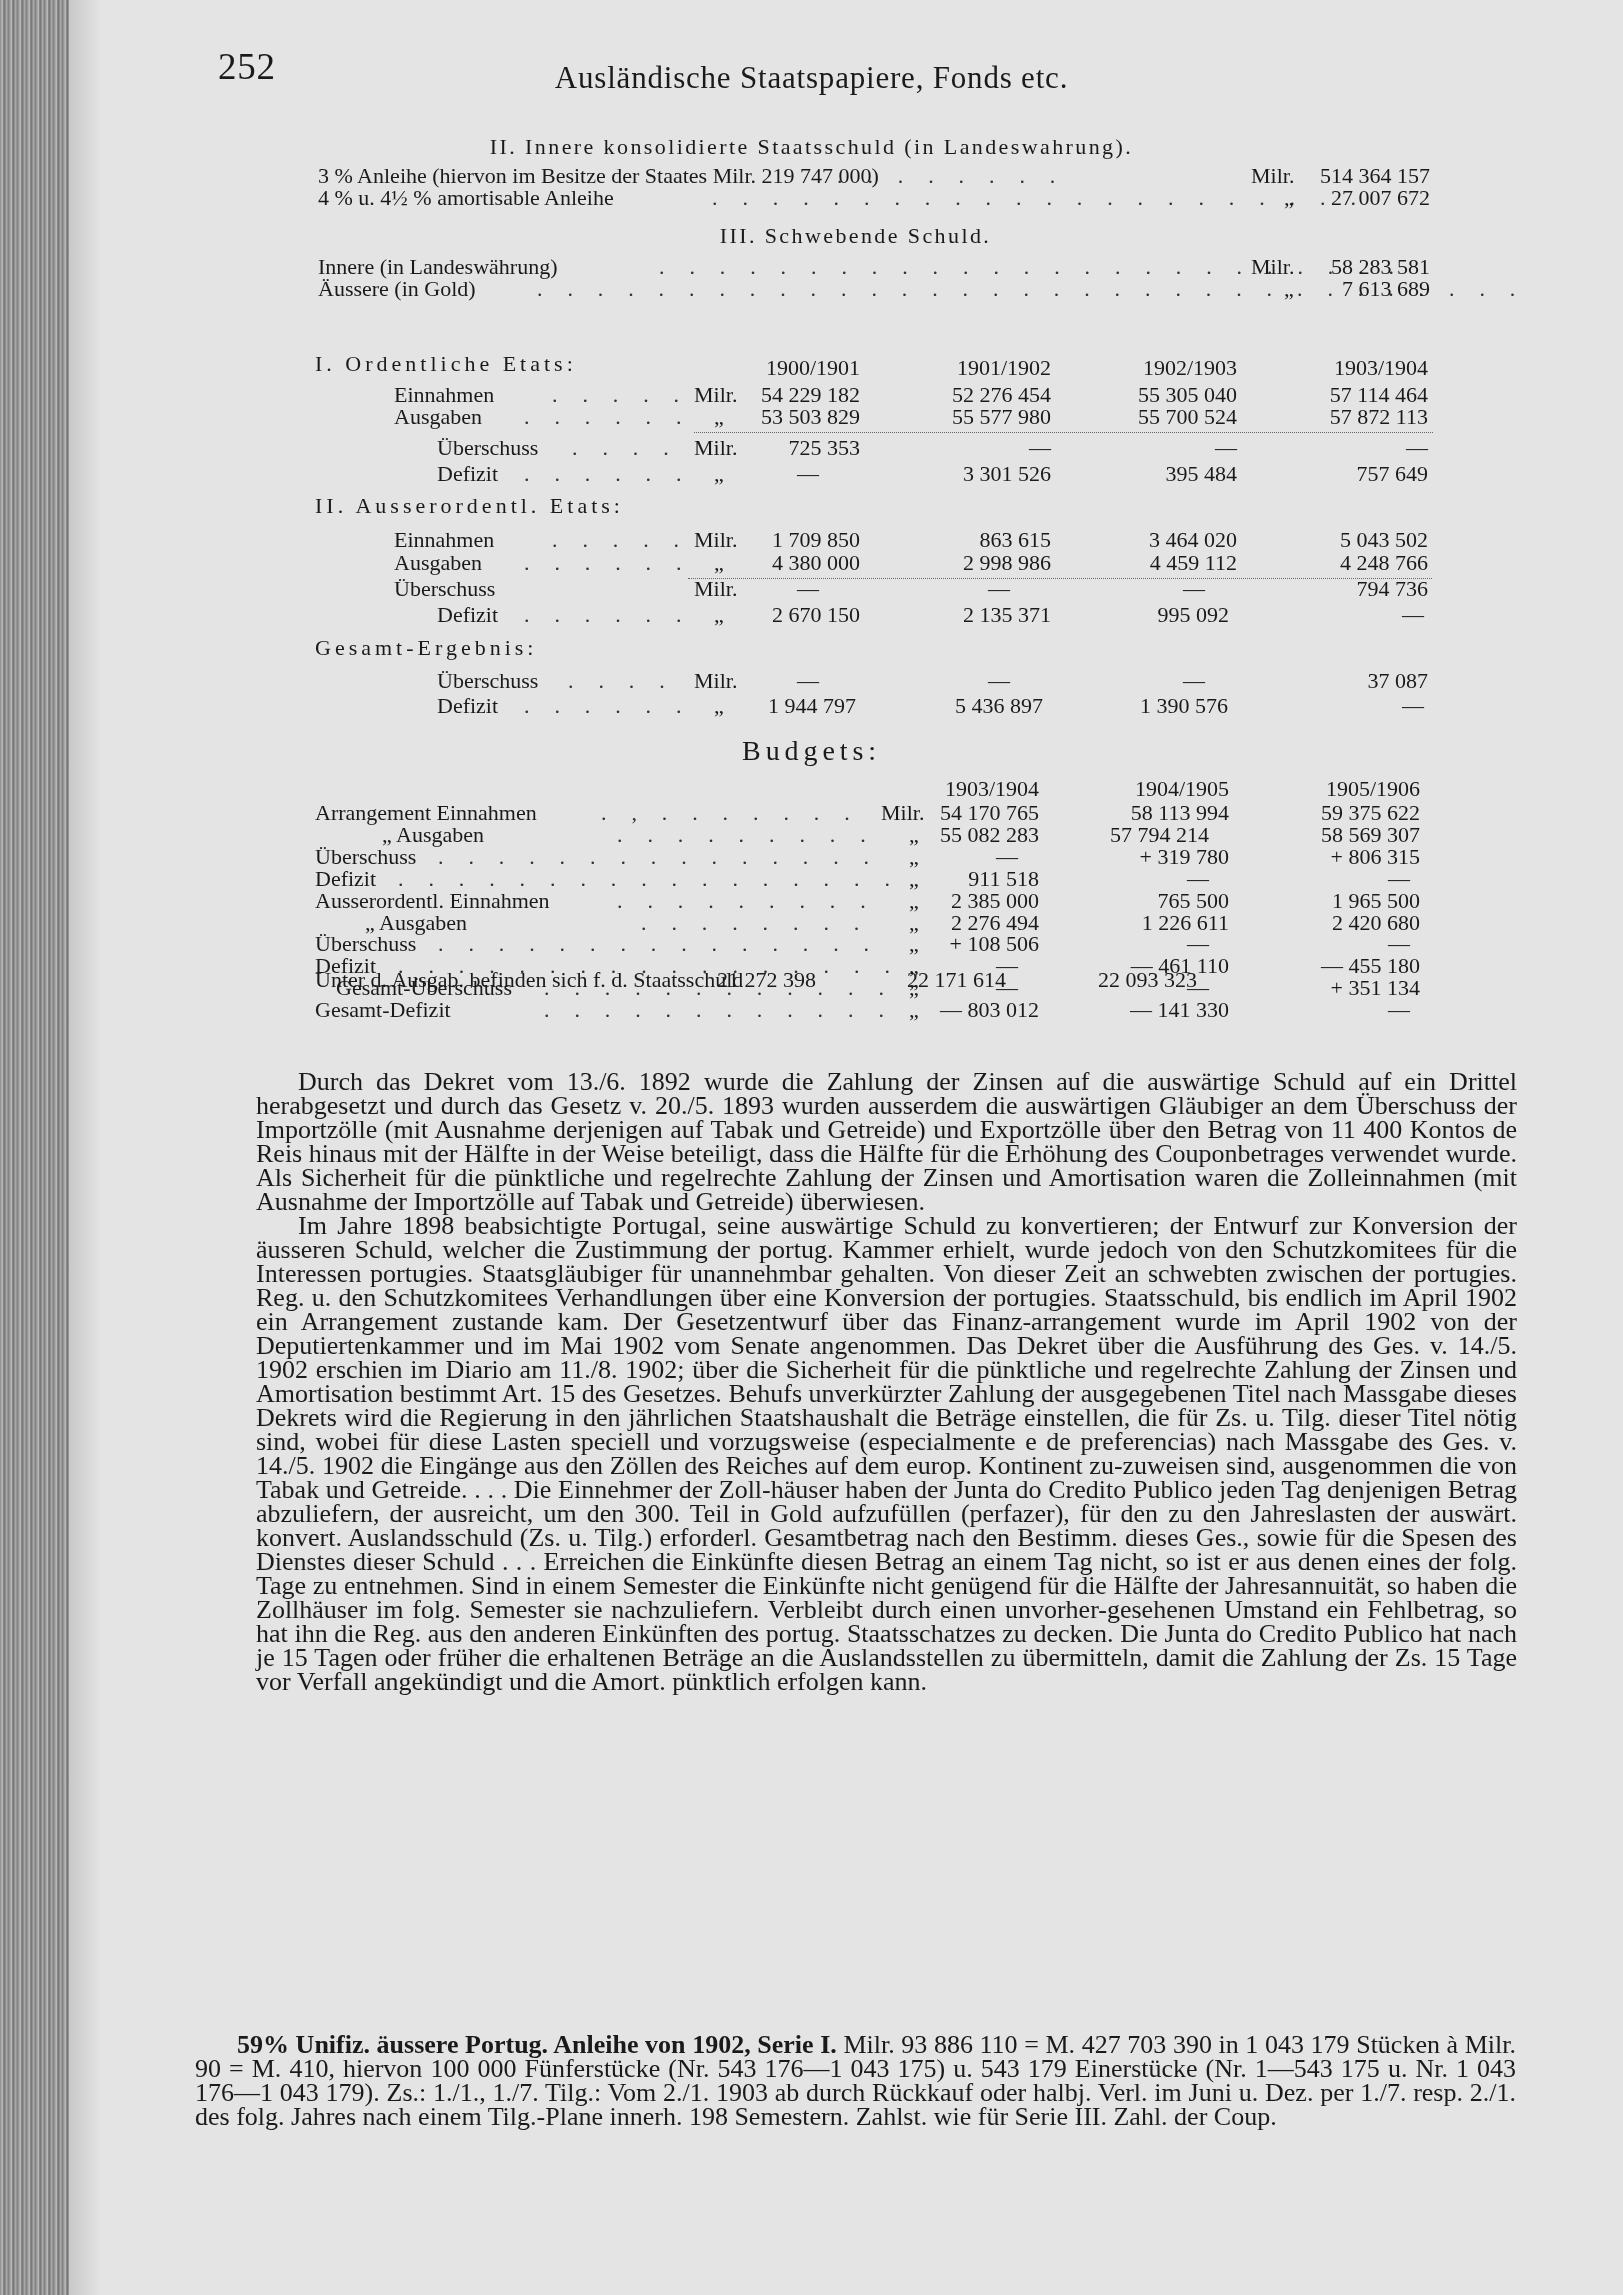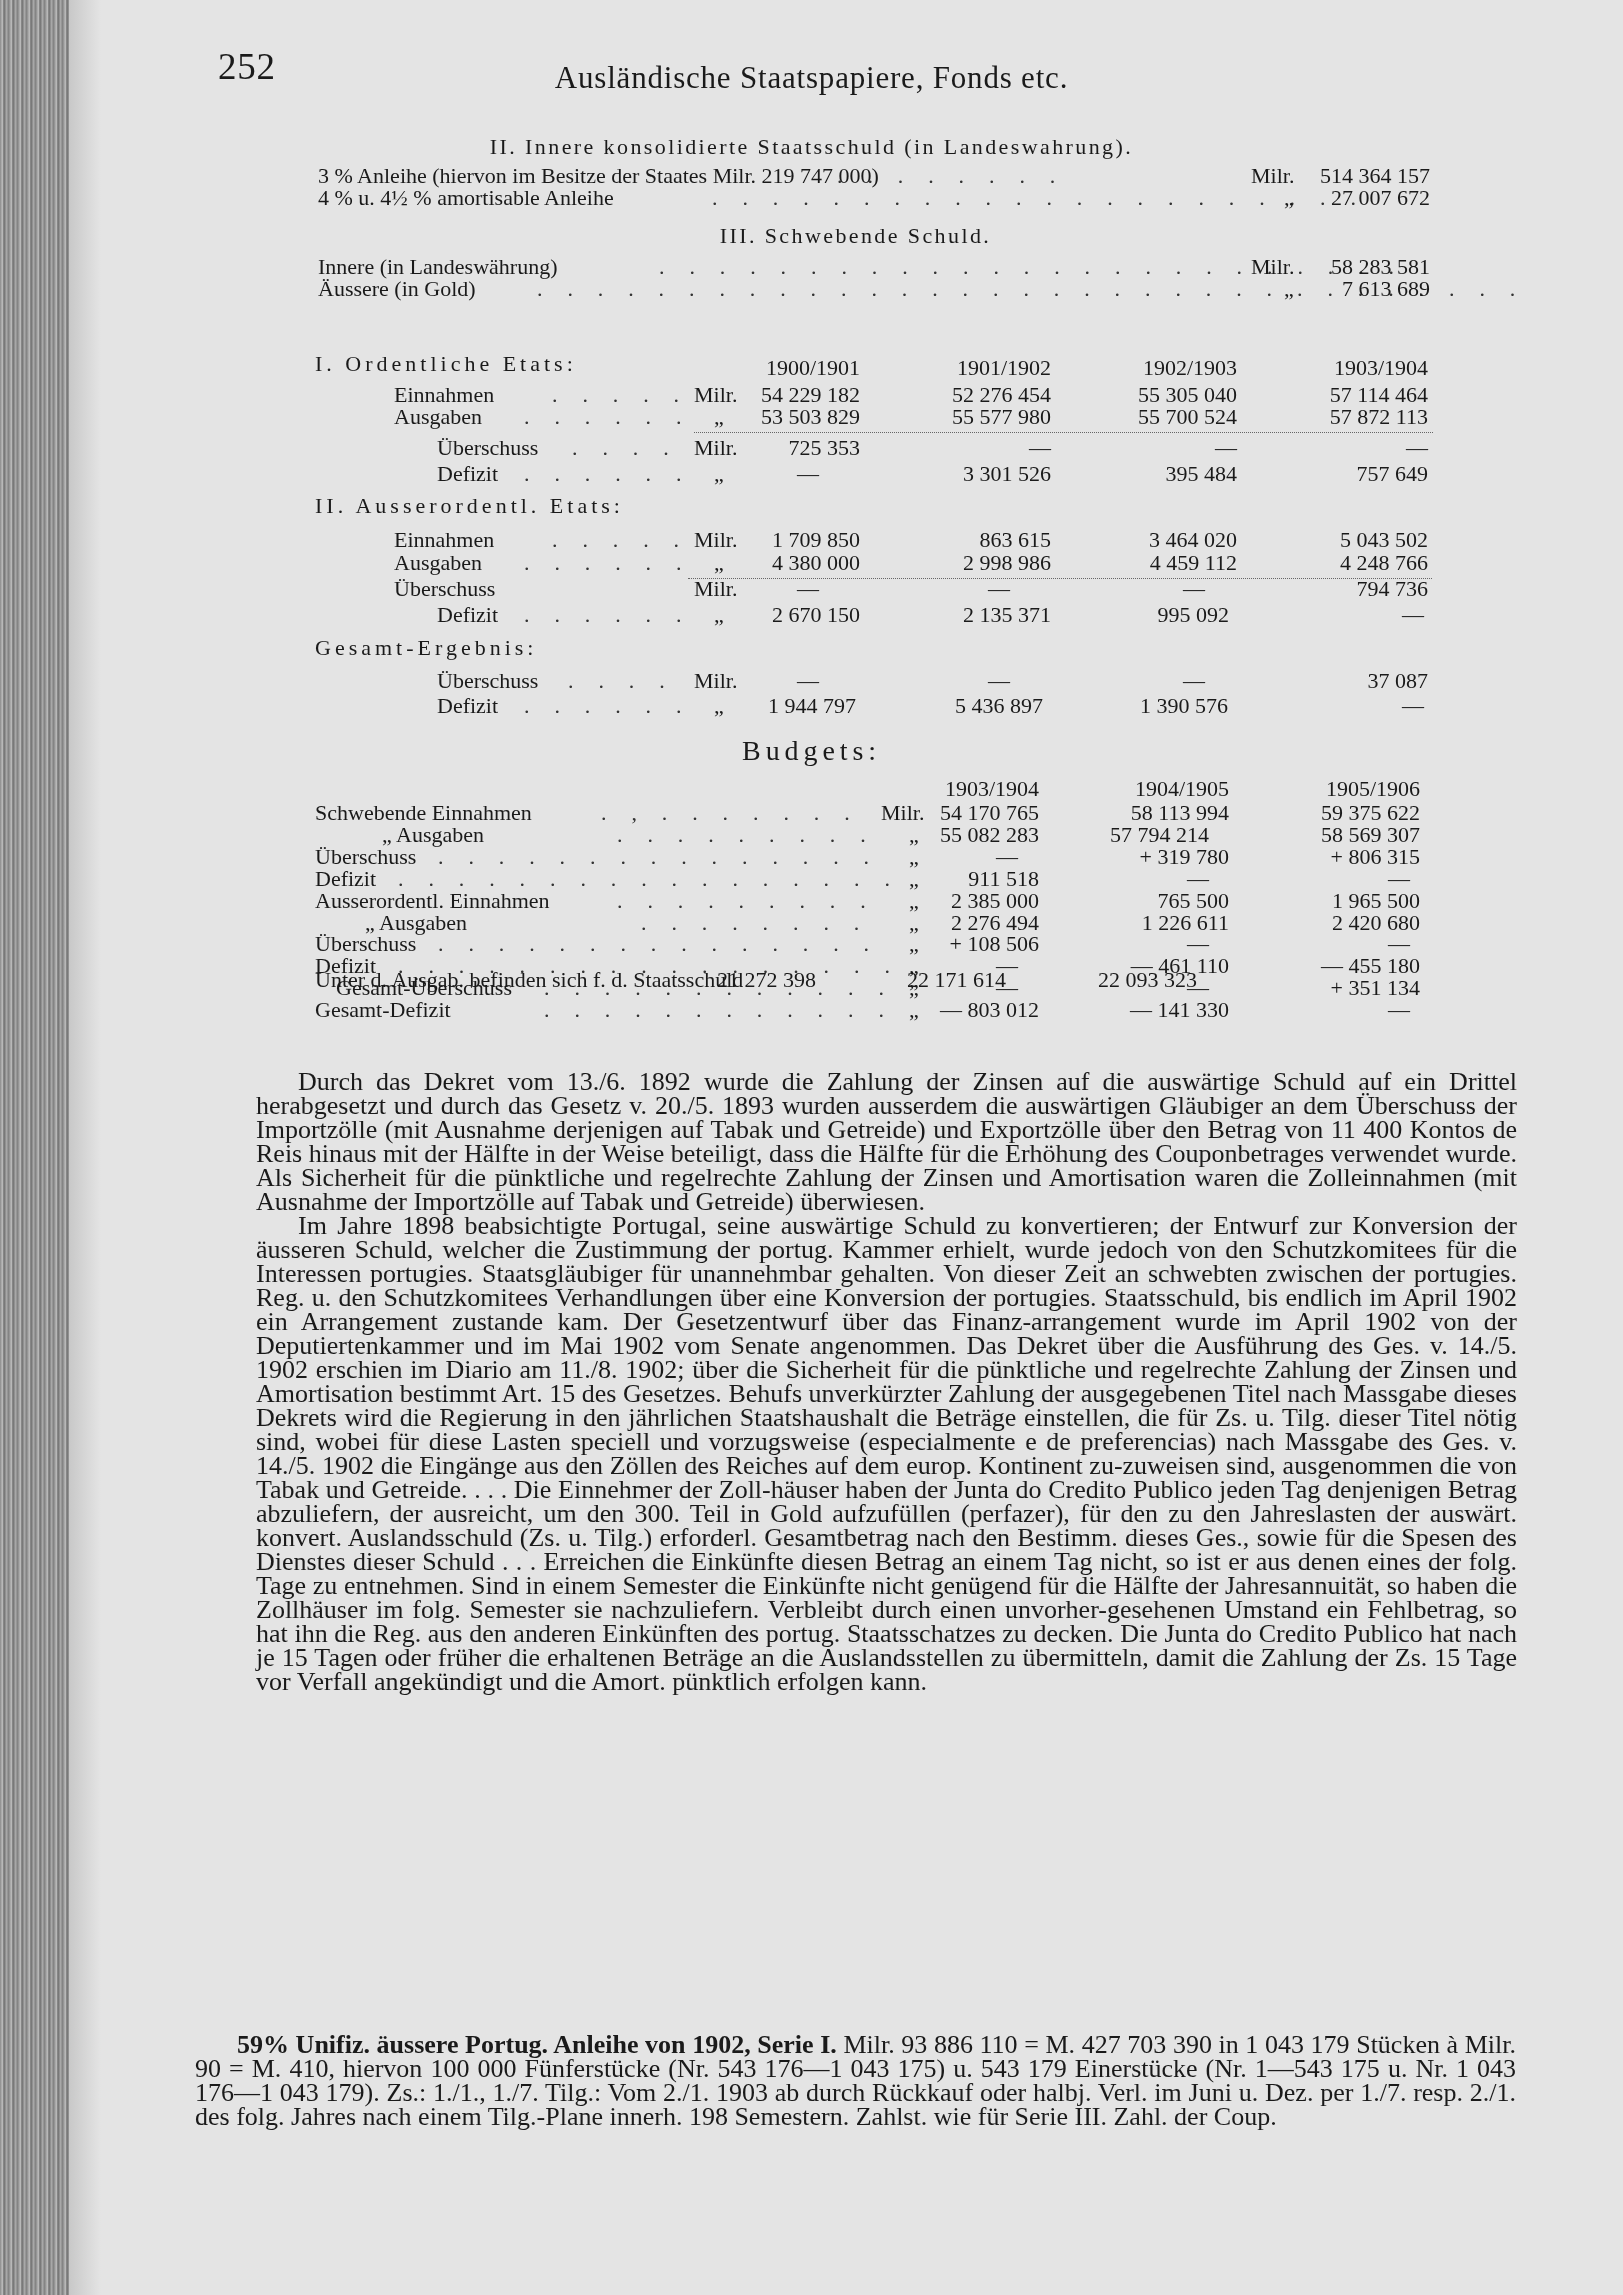--- a/index.html
+++ b/index.html
@@ -185,21 +185,21 @@
 
   <div class="abs big-spaced" style="left:0;width:1623px;text-align:center;top:735px;">Budgets:</div>
   <div class="abs row" style="left:0;top:778px;width:1623px;height:22px;">
     <span class="num" style="right:584px;">1903/1904</span>
     <span class="num" style="right:394px;">1904/1905</span>
     <span class="num" style="right:203px;">1905/1906</span>
   </div>
 
   <div id="budget-rows">
     <div class="abs row" style="left:0;top:802px;width:1623px;height:22px;">
-      <span class="lbl" style="left:315px;">Schwebende Einnahmen</span>
+      <span class="lbl" style="left:315px;">Arrangement Einnahmen</span>
       <span class="lbl dots" style="left:601px;">. , . . . . . . .</span>
       <span class="lbl" style="left:881px;">Milr.</span>
       <span class="num" style="right:584px;">54 170 765</span>
       <span class="num" style="right:394px;">58 113 994</span>
       <span class="num" style="right:203px;">59 375 622</span>
     </div>
     <div class="abs row" style="left:0;top:824px;width:1623px;height:22px;">
       <span class="lbl" style="left:382px;">„ Ausgaben</span>
       <span class="lbl dots" style="left:617px;">. . . . . . . . .</span>
       <span class="lbl" style="left:909px;">„</span>

